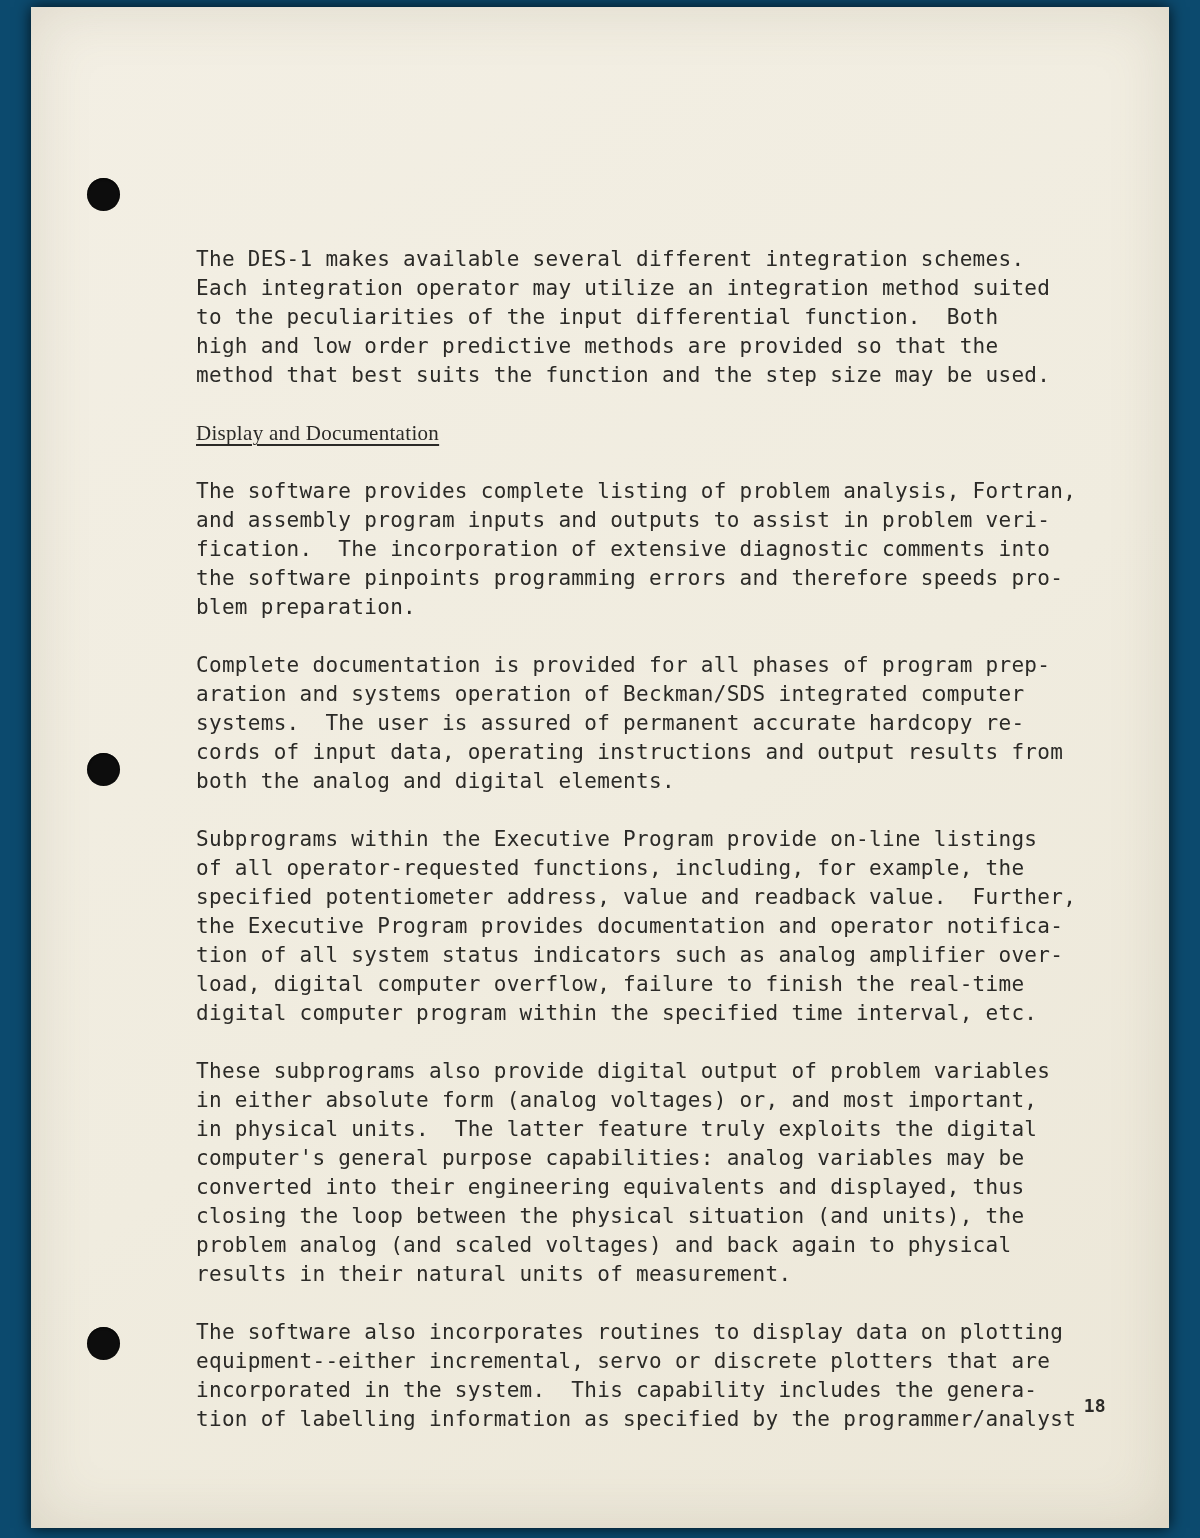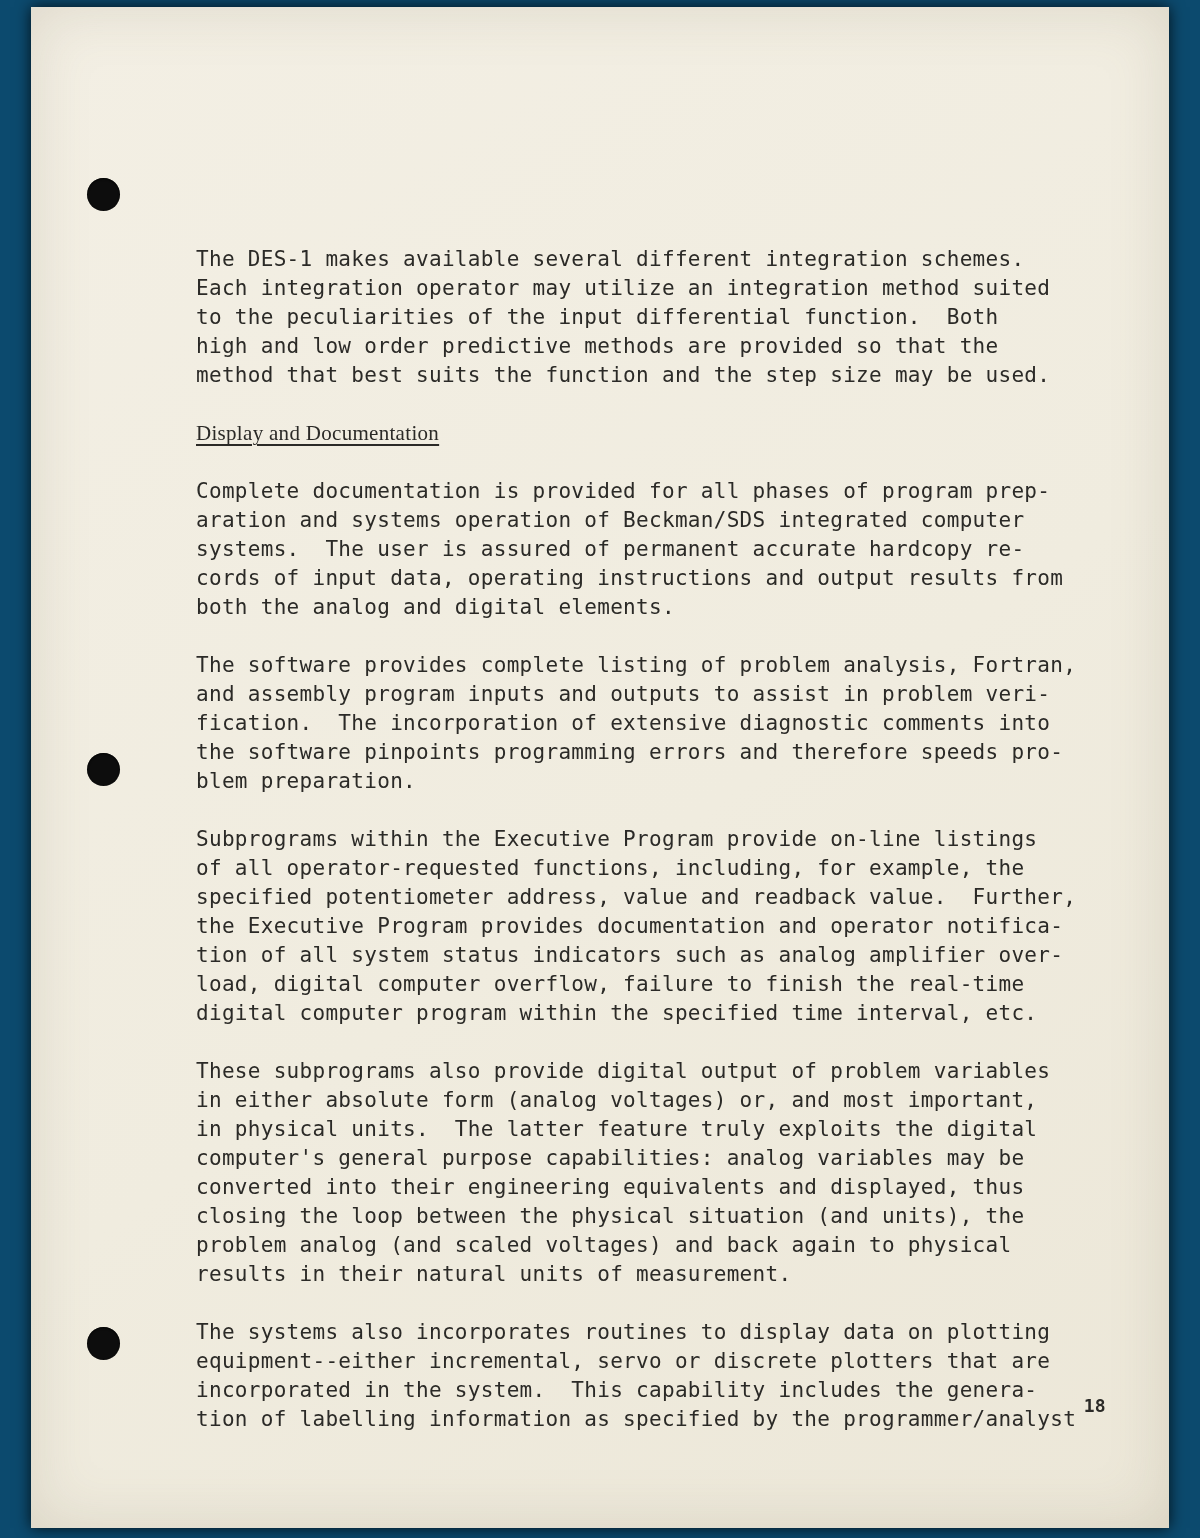--- a/index.html
+++ b/index.html
@@ -90,46 +90,46 @@
     <div class="punch-hole hole-2"></div>
     <div class="punch-hole hole-3"></div>
 
     <div class="content">
       <div class="para">The DES-1 makes available several different integration schemes.
 Each integration operator may utilize an integration method suited
 to the peculiarities of the input differential function.  Both
 high and low order predictive methods are provided so that the
 method that best suits the function and the step size may be used.</div>
       <div class="section-heading">Display and Documentation</div>
+      <div class="para">The software provides complete listing of problem analysis, Fortran,
+and assembly program inputs and outputs to assist in problem veri-
+fication.  The incorporation of extensive diagnostic comments into
+the software pinpoints programming errors and therefore speeds pro-
+blem preparation.</div>
       <div class="para">Complete documentation is provided for all phases of program prep-
 aration and systems operation of Beckman/SDS integrated computer
 systems.  The user is assured of permanent accurate hardcopy re-
 cords of input data, operating instructions and output results from
 both the analog and digital elements.</div>
-      <div class="para">The software provides complete listing of problem analysis, Fortran,
-and assembly program inputs and outputs to assist in problem veri-
-fication.  The incorporation of extensive diagnostic comments into
-the software pinpoints programming errors and therefore speeds pro-
-blem preparation.</div>
       <div class="para">Subprograms within the Executive Program provide on-line listings
 of all operator-requested functions, including, for example, the
 specified potentiometer address, value and readback value.  Further,
 the Executive Program provides documentation and operator notifica-
 tion of all system status indicators such as analog amplifier over-
 load, digital computer overflow, failure to finish the real-time
 digital computer program within the specified time interval, etc.</div>
       <div class="para">These subprograms also provide digital output of problem variables
 in either absolute form (analog voltages) or, and most important,
 in physical units.  The latter feature truly exploits the digital
 computer's general purpose capabilities: analog variables may be
 converted into their engineering equivalents and displayed, thus
 closing the loop between the physical situation (and units), the
 problem analog (and scaled voltages) and back again to physical
 results in their natural units of measurement.</div>
-      <div class="para">The systems also incorporates routines to display data on plotting
+      <div class="para">The software also incorporates routines to display data on plotting
 equipment--either incremental, servo or discrete plotters that are
 incorporated in the system.  This capability includes the genera-
 tion of labelling information as specified by the programmer/analyst</div>
     </div>
 
     <div class="page-number">18</div>
 
   </div>
 </div>
 

